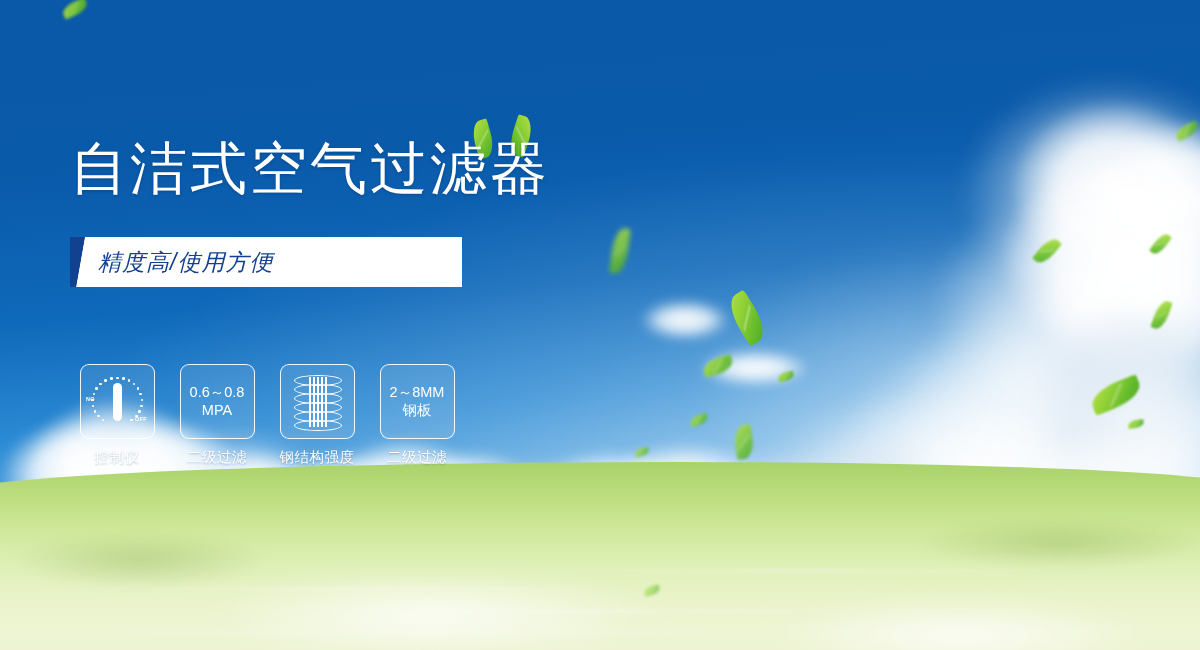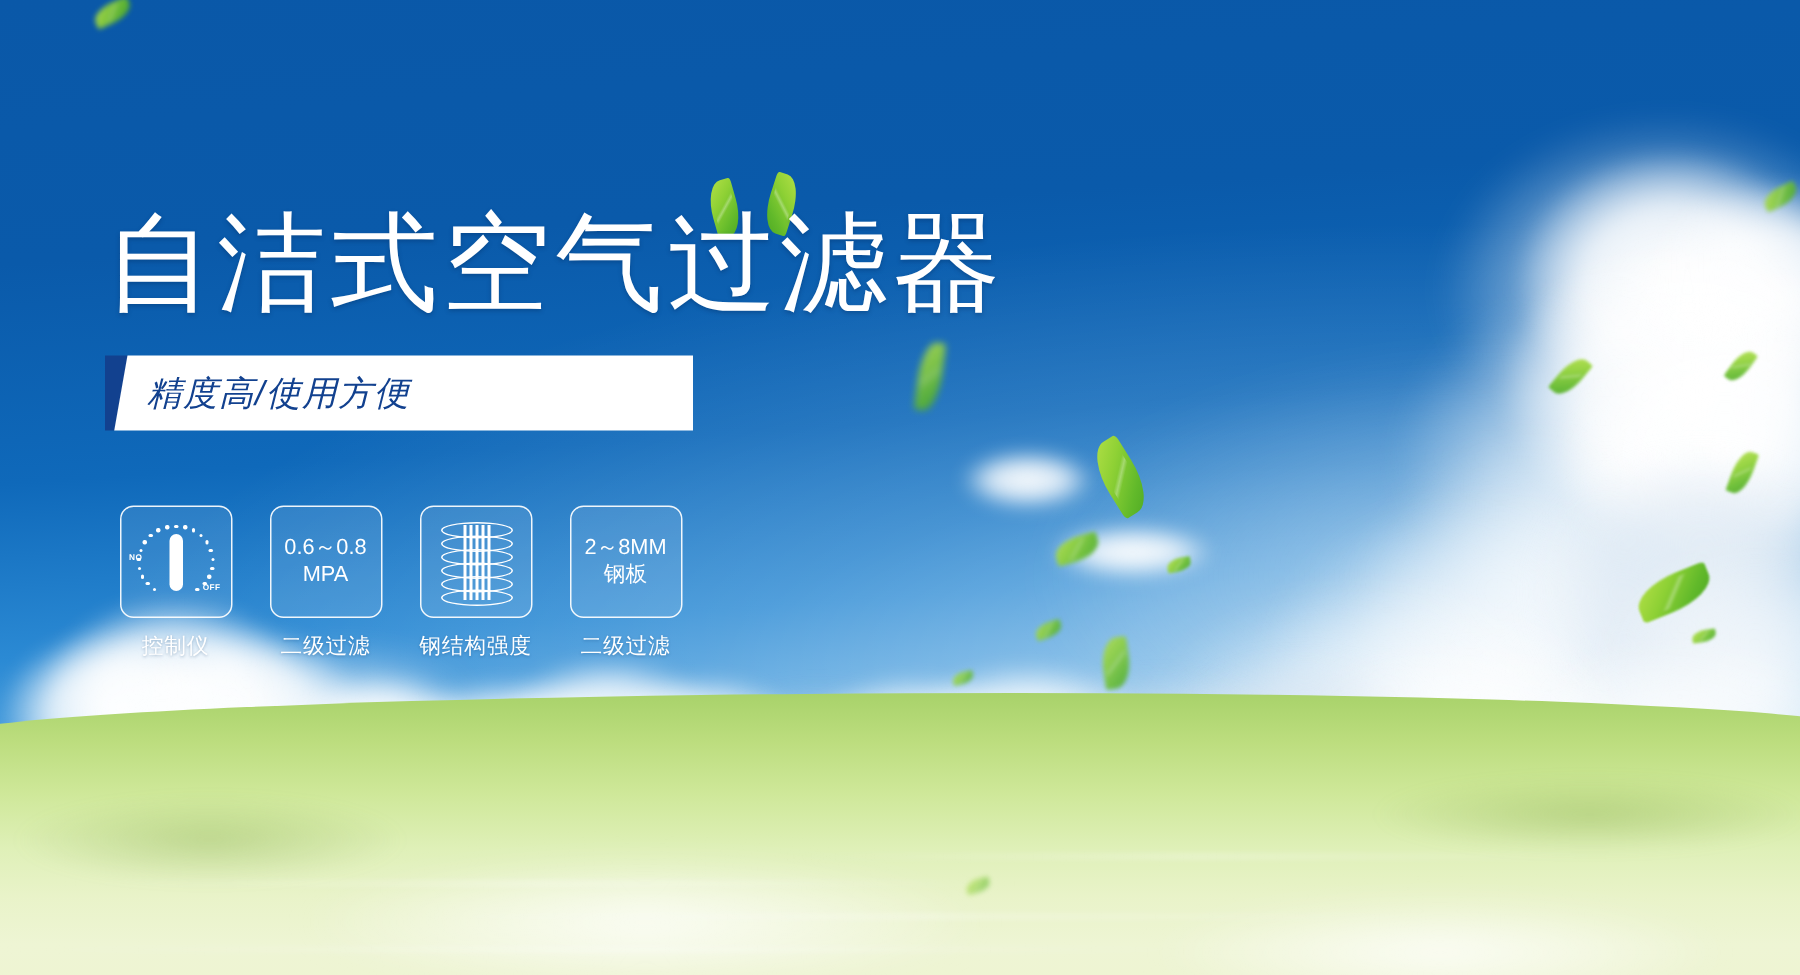--- a/index.html
+++ b/index.html
@@ -77,21 +77,21 @@
   .leaf i{
     position:absolute;left:12%;top:12%;width:76%;height:76%;
     background:linear-gradient(135deg, rgba(255,255,255,0.0) 44%, rgba(255,255,255,0.30) 50%, rgba(255,255,255,0.0) 56%);
     border-radius:inherit;
   }
 
   
   .title{
     position:absolute;left:70px;top:140px;
     color:#ffffff;
-    font-size:72px;
+    font-size:57px;
     line-height:1;
     letter-spacing:3px;
     font-weight:300;
     white-space:nowrap;
     text-shadow:0 1px 3px rgba(0,40,90,0.35);
   }
 
   .sprout{position:absolute;left:470px;top:112px;width:70px;height:50px;}
   .sprout .leaf{width:20px;height:40px;}
 
@@ -135,20 +135,21 @@
   .feature:last-child{margin-right:0;}
   .fbox{
     position:relative;
     width:73px;height:73px;
     border:1.5px solid rgba(255,255,255,0.92);
     border-radius:9px;
     background:rgba(255,255,255,0.10);
     display:flex;flex-direction:column;align-items:center;justify-content:center;
     color:#fff;
     overflow:hidden;
+    margin-top:27px;
   }
   .fbox .txt{
     font-size:14.5px;line-height:1.22;text-align:center;letter-spacing:0px;
     white-space:nowrap;
   }
   .flabel{
     margin-top:9px;
     color:#fff;font-size:14.5px;letter-spacing:0.5px;white-space:nowrap;
     text-shadow:0 1px 2px rgba(0,50,100,0.30);
   }

